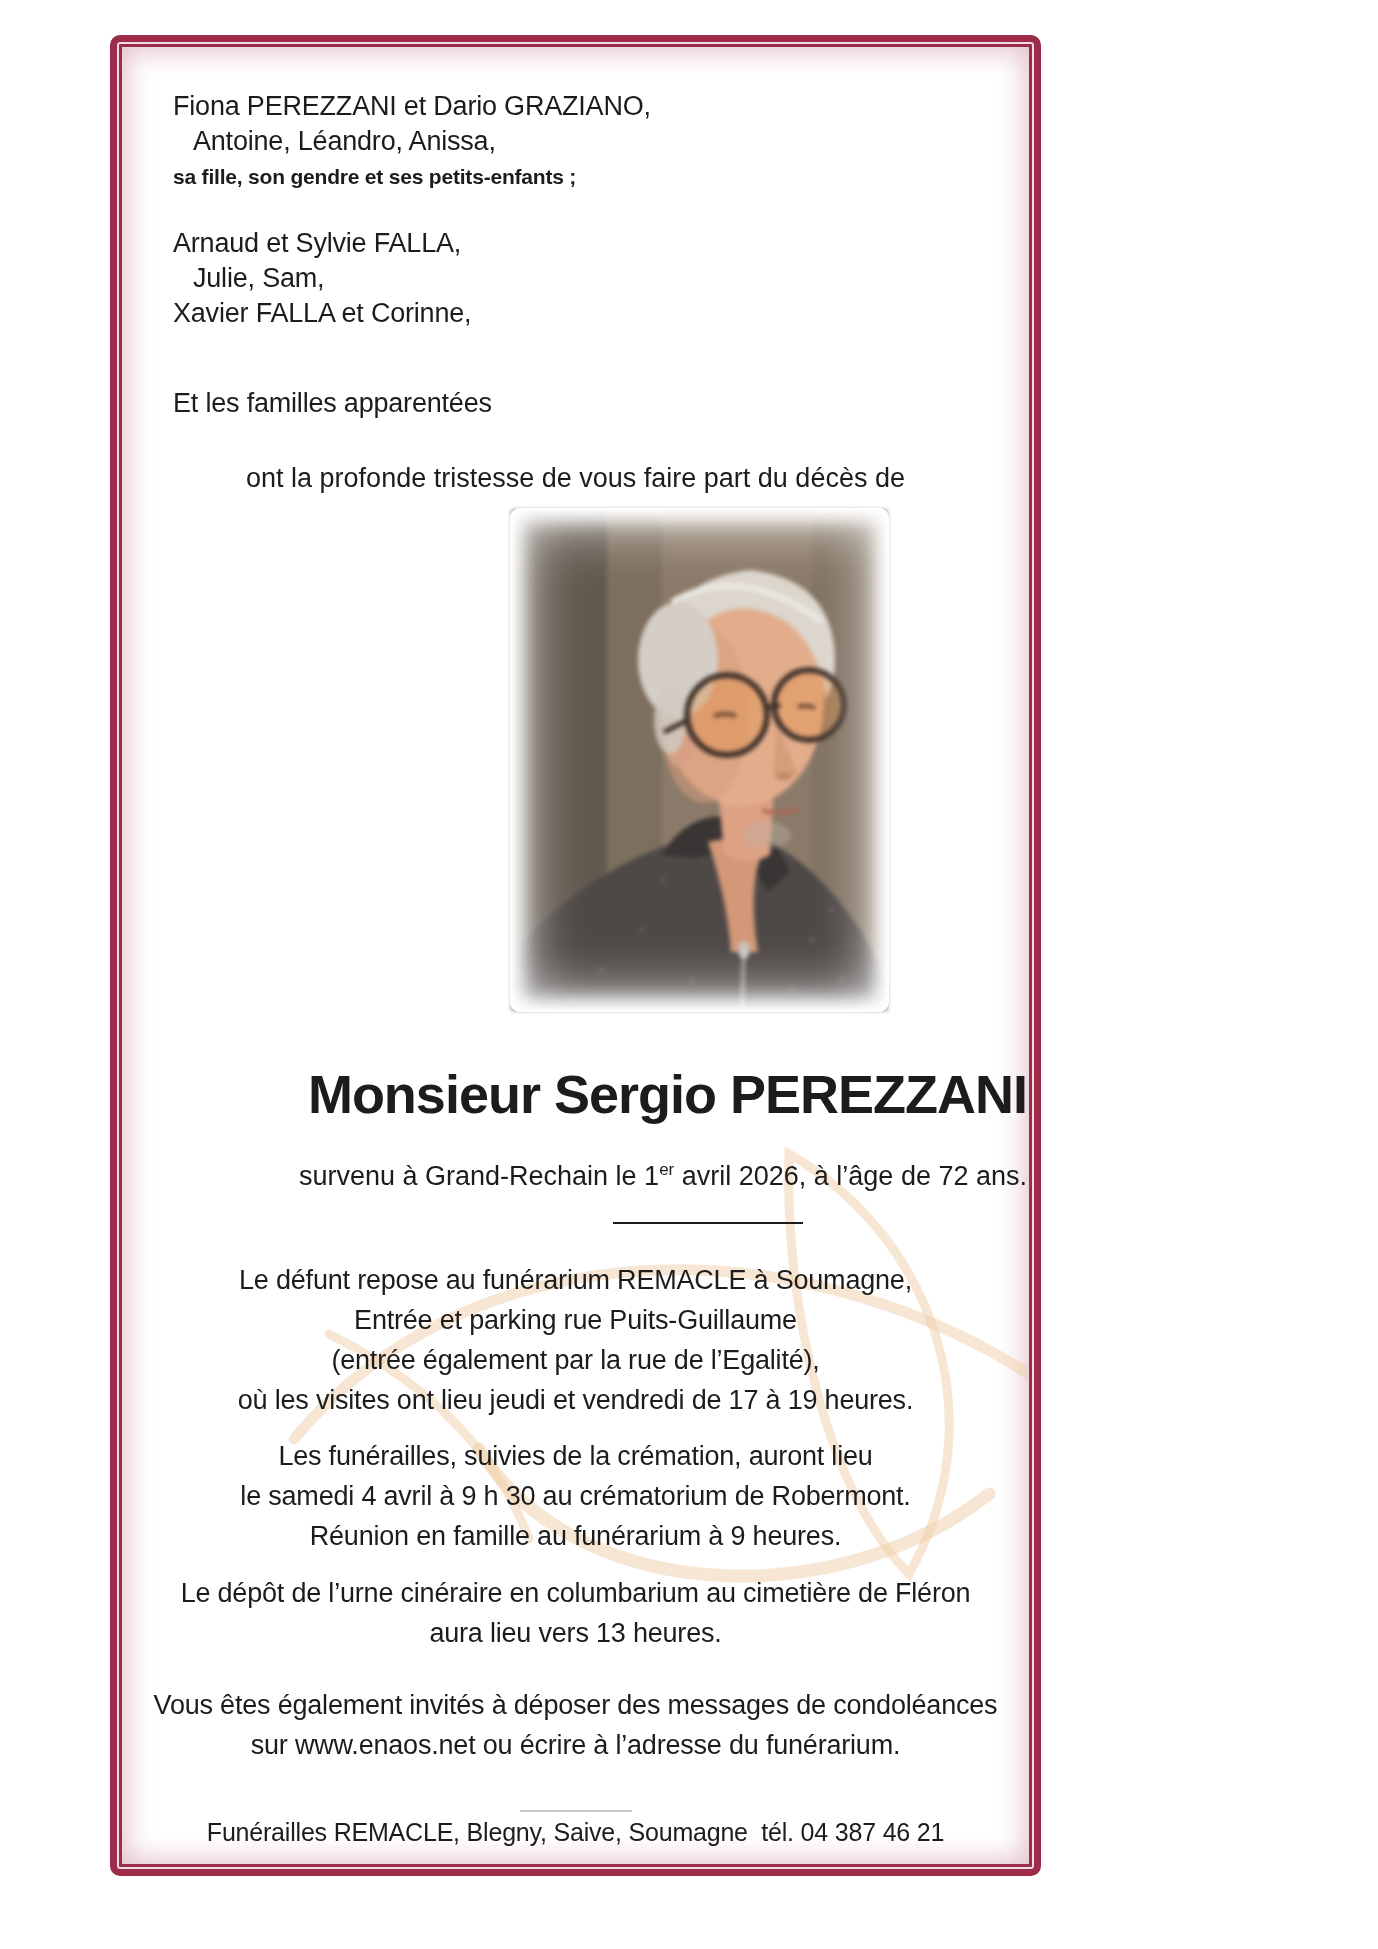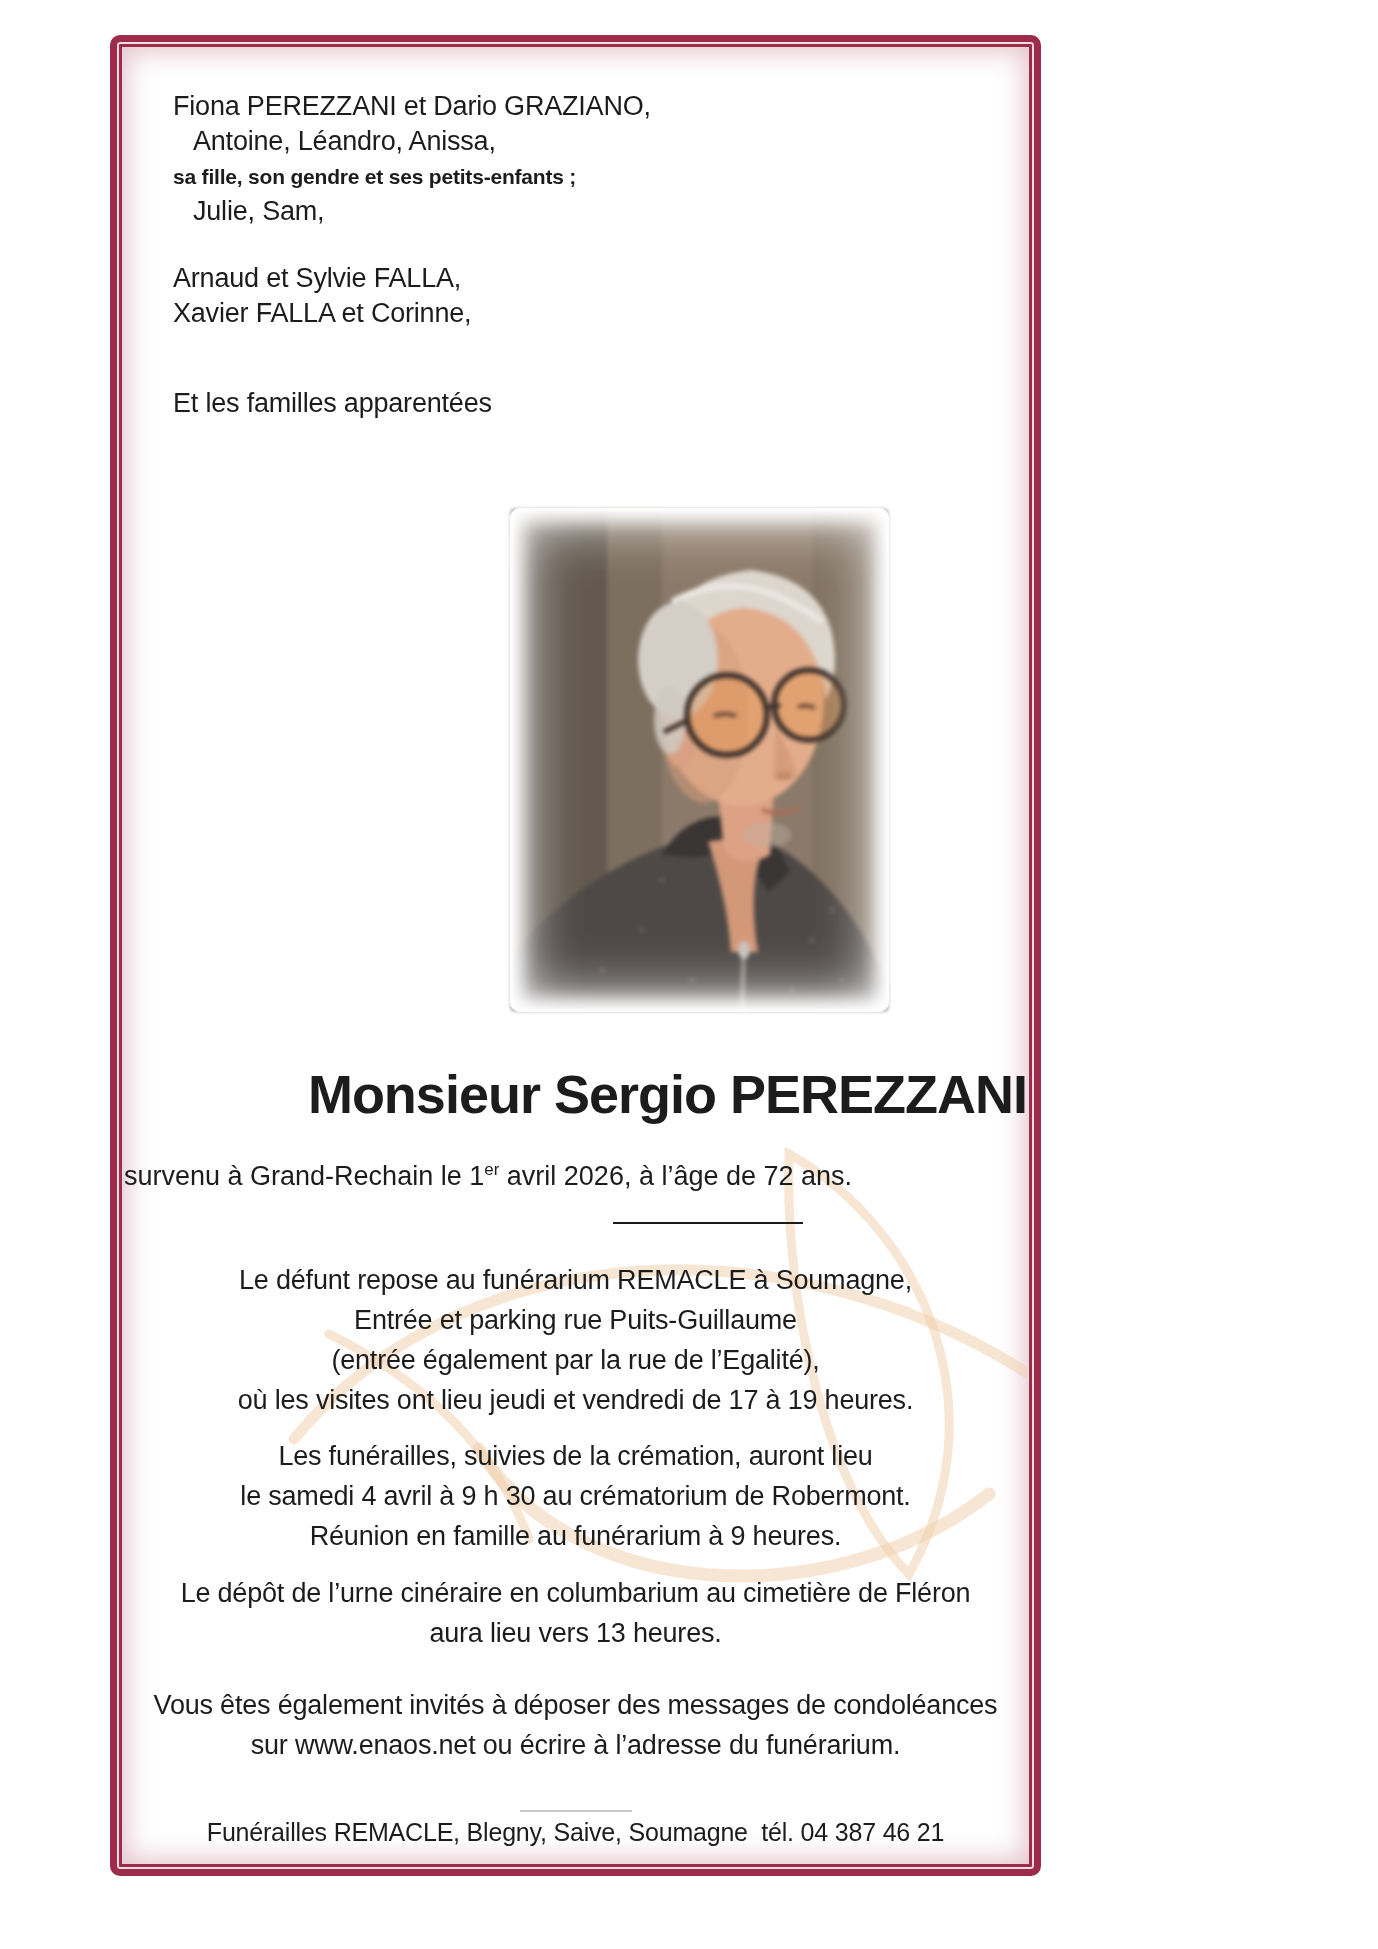--- a/index.html
+++ b/index.html
@@ -32,21 +32,21 @@
   
   .intro{position:absolute;left:0;right:0;top:411px;text-align:center;font-size:27px;line-height:36px;z-index:2;}
   
   .photo{position:absolute;left:388px;top:461px;width:375px;height:500px;z-index:1;border-radius:8px;}
   .photo-art{position:absolute;inset:0;width:100%;height:100%;filter:blur(2px);}
   .photo-fade{position:absolute;inset:-2px;border-radius:10px;
     box-shadow:inset 0 0 18px 12px #ffffff, inset 0 0 55px 14px rgba(255,255,255,.85);}
   
   .title{position:absolute;left:0;right:0;top:1014px;text-align:right;z-index:2;
     font-size:54px;font-weight:bold;letter-spacing:-1px;line-height:62px;}
-  .subtitle{position:absolute;left:0;right:0;top:1103px;text-align:left;z-index:2;
+  .subtitle{position:absolute;left:0;right:0;top:1103px;text-align:right;z-index:2;
     font-size:27px;line-height:36px;}
   .subtitle sup{font-size:17px;}
   .title-divider{position:absolute;left:489px;top:1173px;width:190px;border-top:2px solid #1b1b1b;z-index:2;}
   
   .details{position:absolute;left:20px;right:20px;top:1211px;text-align:center;z-index:2;
     font-size:27px;line-height:40px;letter-spacing:-.2px;}
   .details p{margin:0;}
   .p2{margin-top:16px !important;}
   .p3{margin-top:17px !important;}
   .p4{margin-top:32px !important;}
@@ -68,26 +68,27 @@
         <path d="M 65 225 C 145 265, 225 325, 265 430" stroke-width="9"></path>
       </g>
     </svg>
 
     <div class="family">
       <div class="fam-line">Fiona PEREZZANI et Dario GRAZIANO,</div>
       <div class="fam-row">
         <span class="indent">Antoine, Léandro, Anissa,</span>
         <span class="relation">sa fille, son gendre et ses petits-enfants ;</span>
       </div>
+      <div class="fam-line gap-step">Arnaud et Sylvie FALLA,</div>
       <div class="fam-line indent">Julie, Sam,</div>
-      <div class="fam-line gap-step">Arnaud et Sylvie FALLA,</div>
       <div class="fam-line">Xavier FALLA et Corinne,</div>
       <div class="fam-line gap-fam">Et les familles apparentées</div>
     </div>
 
+    <div class="intro">ont la profonde tristesse de vous faire part du décès de</div>
 
     <div class="photo">
       <svg class="photo-art" viewBox="0 0 375 500" preserveAspectRatio="none" aria-hidden="true">
         <rect x="0" y="0" width="375" height="500" fill="#8b7a69"></rect>
         <rect x="0" y="0" width="95" height="500" fill="#63594f"></rect>
         <rect x="95" y="0" width="55" height="500" fill="#746758" opacity="0.6"></rect>
         <rect x="300" y="0" width="75" height="500" fill="#7c6d5e" opacity="0.55"></rect>
 
         <path d="M -10 510 L -10 455 C 45 385 120 345 165 332 C 185 318 215 315 240 325 C 285 340 330 385 360 440 C 372 462 380 485 385 505 L 385 510 Z" fill="#4e4947"></path>
         <path d="M 150 345 C 168 312 200 300 228 310 C 252 319 270 340 278 362 L 256 382 C 242 352 212 338 186 348 Z" fill="#393534"></path>

